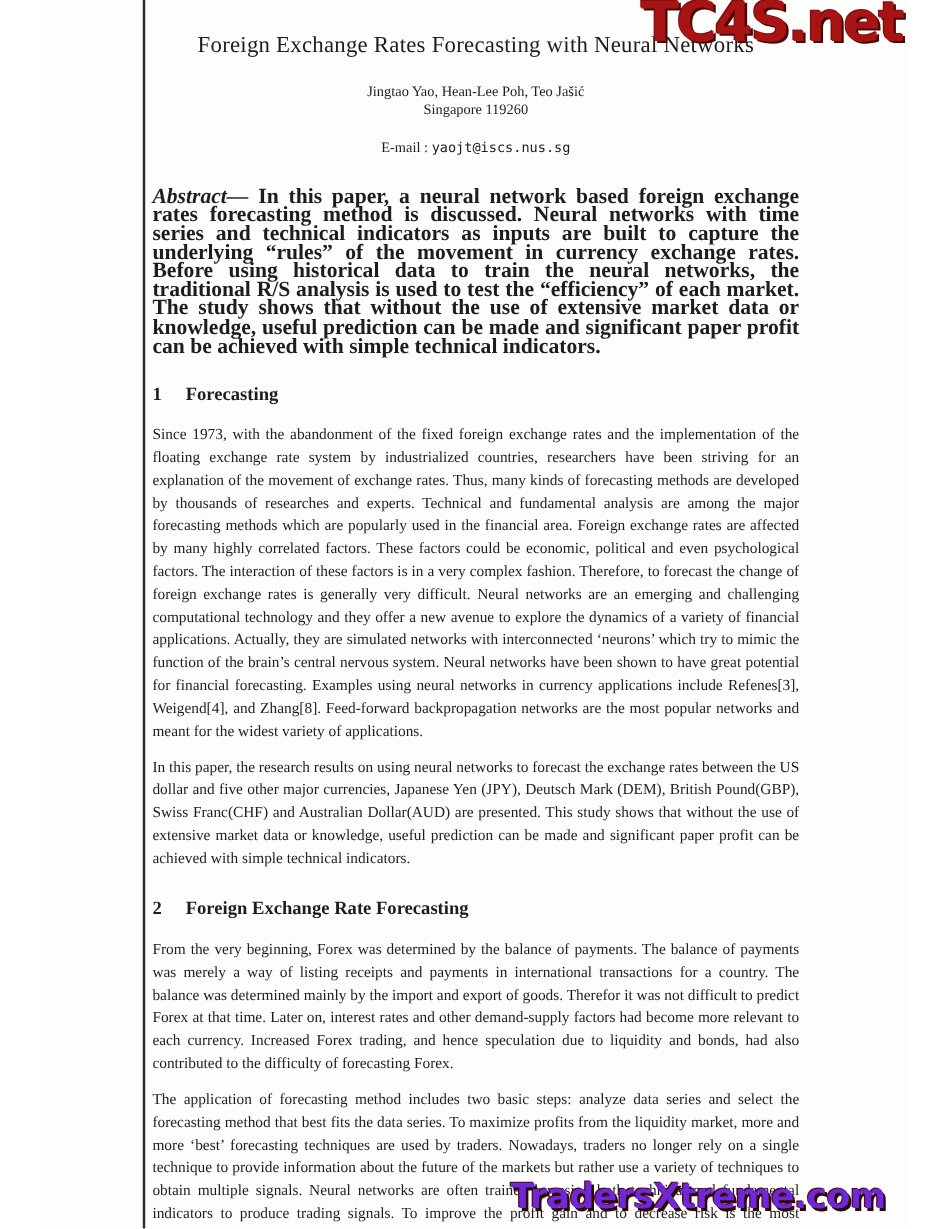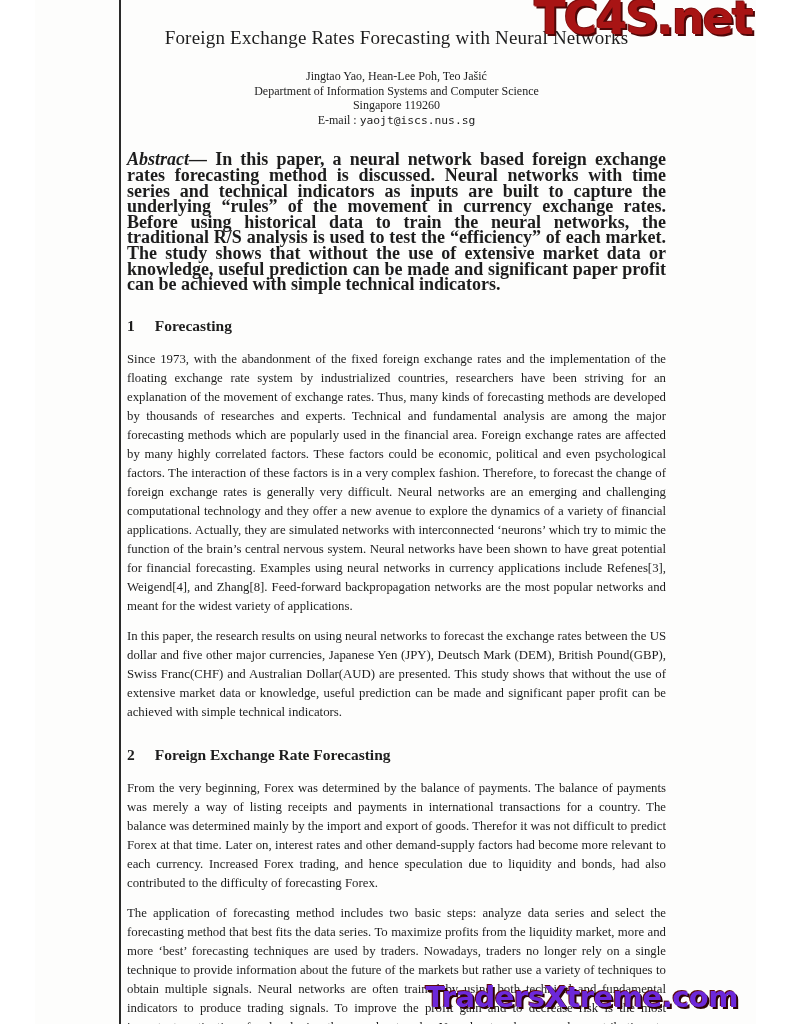--- a/index.html
+++ b/index.html
@@ -26,21 +26,21 @@
     font-size:19px;
     font-weight:normal;
     letter-spacing:0.2px;
   }
   .authors {
     margin-top:20px;
     text-align:center;
     font-size:12px;
     line-height:14.6px;
   }
-  .authors .email-line { margin-top:0; }
+  .authors .email-line { margin-top:18px; }
   .email-addr { font-family:"DejaVu Sans Mono", monospace; font-size:11.3px; }
   .abstract {
     margin-top:24px;
     font-size:18px;
     font-weight:bold;
     line-height:15.6px;
     text-align:justify;
   }
   .abstract .abs-label { font-style:italic; }
   .sec-heading {
@@ -105,21 +105,20 @@
   <div class="scan-edge"></div>
 
   <div class="wm-top">TC4S.net</div>
 
   <div class="content">
 
     <div class="title">Foreign Exchange Rates Forecasting with Neural Networks</div>
 
     <div class="authors">
       <div>Jingtao Yao, Hean-Lee Poh, Teo Jašić</div>
-      <div>Department of Information Systems and Computer Science</div>
       <div>Singapore 119260</div>
       <div class="email-line"><span>E-mail : </span><span class="email-addr">yaojt@iscs.nus.sg</span></div>
     </div>
 
     <p class="abstract"><span class="abs-label">Abstract—</span> <span>In this paper, a neural network based foreign exchange rates forecasting method is discussed. Neural networks with time series and technical indicators as inputs are built to capture the underlying “rules” of the movement in currency exchange rates. Before using historical data to train the neural networks, the traditional R/S analysis is used to test the “efficiency” of each market. The study shows that without the use of extensive market data or knowledge, useful prediction can be made and significant paper profit can be achieved with simple technical indicators.</span></p>
 
     <div class="sec-heading"><span class="sec-num">1</span><span>Forecasting</span></div>
 
     <p class="para">Since 1973, with the abandonment of the fixed foreign exchange rates and the implementation of the floating exchange rate system by industrialized countries, researchers have been striving for an explanation of the movement of exchange rates. Thus, many kinds of forecasting methods are developed by thousands of researches and experts. Technical and fundamental analysis are among the major forecasting methods which are popularly used in the financial area. Foreign exchange rates are affected by many highly correlated factors. These factors could be economic, political and even psychological factors. The interaction of these factors is in a very complex fashion. Therefore, to forecast the change of foreign exchange rates is generally very difficult. Neural networks are an emerging and challenging computational technology and they offer a new avenue to explore the dynamics of a variety of financial applications. Actually, they are simulated networks with interconnected ‘neurons’ which try to mimic the function of the brain’s central nervous system. Neural networks have been shown to have great potential for financial forecasting. Examples using neural networks in currency applications include Refenes[3], Weigend[4], and Zhang[8]. Feed-forward backpropagation networks are the most popular networks and meant for the widest variety of applications.</p>
 

